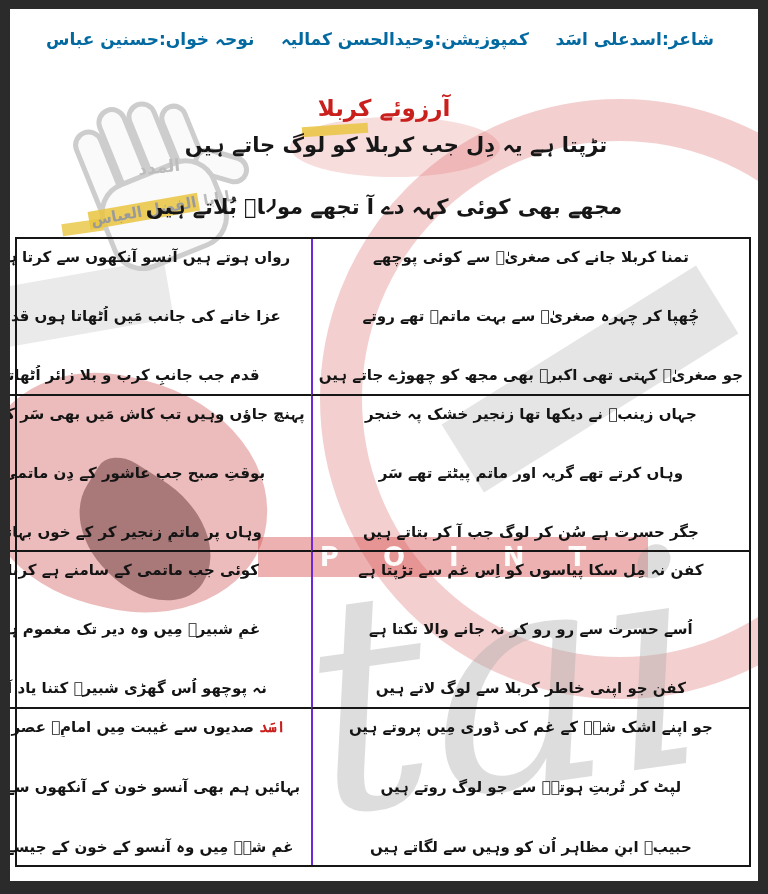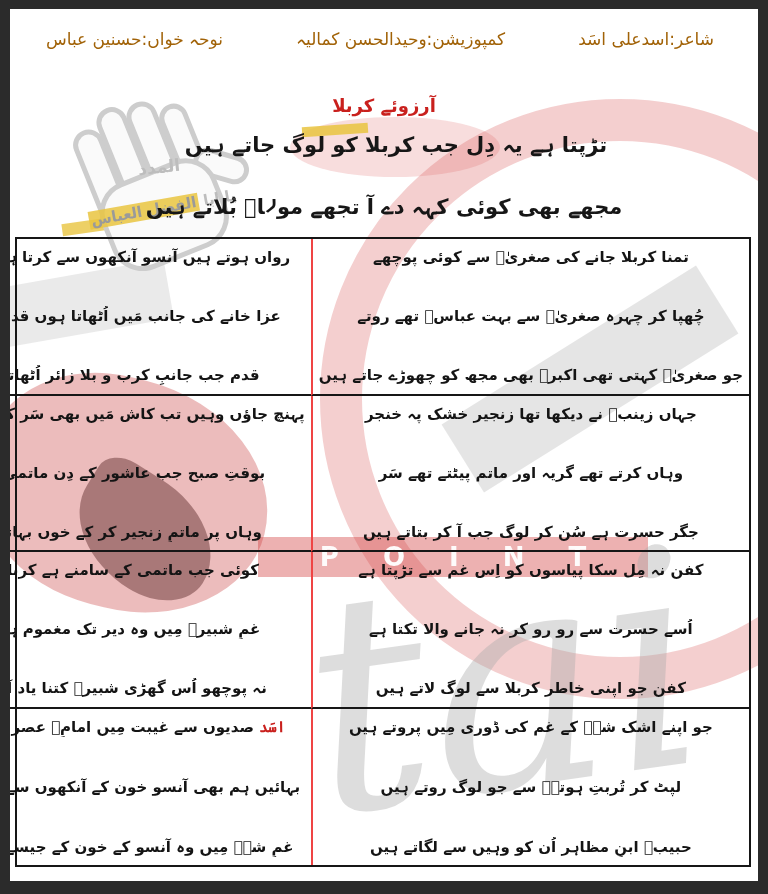--- a/index.html
+++ b/index.html
@@ -58,44 +58,44 @@
   .wm-hand-text1{left:128px;top:148px;color:#bdbdbd;font-size:17px;font-weight:bold;transform:rotate(-6deg);}
   .wm-hand-text2{left:78px;top:190px;font-size:15px;font-weight:bold;color:#bdbdbd;transform:rotate(-10deg);}
   .wm-hand-text2 em{font-style:normal;background:rgba(233,196,64,0.85);color:#9a9a9a;padding:0 2px;}
   
   .content{position:absolute;inset:0;z-index:1;}
   .header{
     position:absolute;top:20px;left:36px;right:44px;
     display:flex;justify-content:space-between;align-items:flex-start;
   }
   .header .credit{
-    color:#a16207;font-size:17px;font-weight:normal;white-space:nowrap;
+    color:#0369a1;font-size:17px;font-weight:bold;white-space:nowrap;
   }
   .title{
     position:absolute;top:86px;left:0;width:100%;text-align:center;
-    color:#c9201d;font-size:18px;font-weight:bold;
+    color:#c9201d;font-size:23px;font-weight:bold;
   }
   .intro-line{
     position:absolute;left:0;width:100%;text-align:center;
     color:#161616;font-size:21px;font-weight:bold;white-space:nowrap;
   }
   .intro-1{top:124px;padding-left:12px;}
   .intro-2{top:186px;}
   .lyric-table{
     position:absolute;left:5px;top:228px;width:736px;height:630px;
     border:2px solid #161616;box-sizing:border-box;
     display:grid;grid-template-columns:1fr 1fr;grid-template-rows:repeat(4,1fr);
     background:transparent;
   }
   .cell{
     box-sizing:border-box;padding:8px 6px;
     display:flex;flex-direction:column;justify-content:space-between;
     border-bottom:2px solid #161616;
   }
-  .cell.col-right{border-left:2px solid #ef4444;}
+  .cell.col-right{border-left:2px solid #6d28d9;}
   .cell.row-last{border-bottom:none;}
   .vline{
     color:#141414;font-size:15px;font-weight:bold;line-height:1.35;
     text-align:center;white-space:nowrap;overflow:hidden;
   }
   .takhallus{color:#c9201d;font-weight:bold;font-family:Liberation Serif, serif;}
 </style>
 </head>
 <body>
 
@@ -141,21 +141,21 @@
 
       <div class="title">آرزوئے کربلا</div>
 
       <div class="intro-line intro-1">تڑپتا ہے یہ دِل جب کربلا کو لوگ جاتے ہیں</div>
       <div class="intro-line intro-2">مجھے بھی کوئی کہہ دے آ تجھے مولاؑ بُلاتے ہیں</div>
 
       <div class="lyric-table">
 
         <div class="cell col-right">
           <div class="vline">تمنا کربلا جانے کی صغریٰؑ سے کوئی پوچھے</div>
-          <div class="vline">چُھپا کر چہرہ صغریٰؑ سے بہت عباسؑ تھے روتے</div>
+          <div class="vline">چُھپا کر چہرہ صغریٰؑ سے بہت ماتمؑ تھے روتے</div>
           <div class="vline">جو صغریٰؑ کہتی تھی اکبرؑ بھی مجھ کو چھوڑے جاتے ہیں</div>
         </div>
         <div class="cell">
           <div class="vline">رواں ہوتے ہیں آنسو آنکھوں سے کرتا ہے دِل ماتم</div>
           <div class="vline">عزا خانے کی جانب مَیں اُٹھاتا ہوں قدم اُس دم</div>
           <div class="vline">قدم جب جانبِ کرب و بلا زائر اُٹھاتے ہیں</div>
         </div>
 
         <div class="cell col-right">
           <div class="vline">جہاں زینبؑ نے دیکھا تھا زنجیر خشک پہ خنجر</div>

